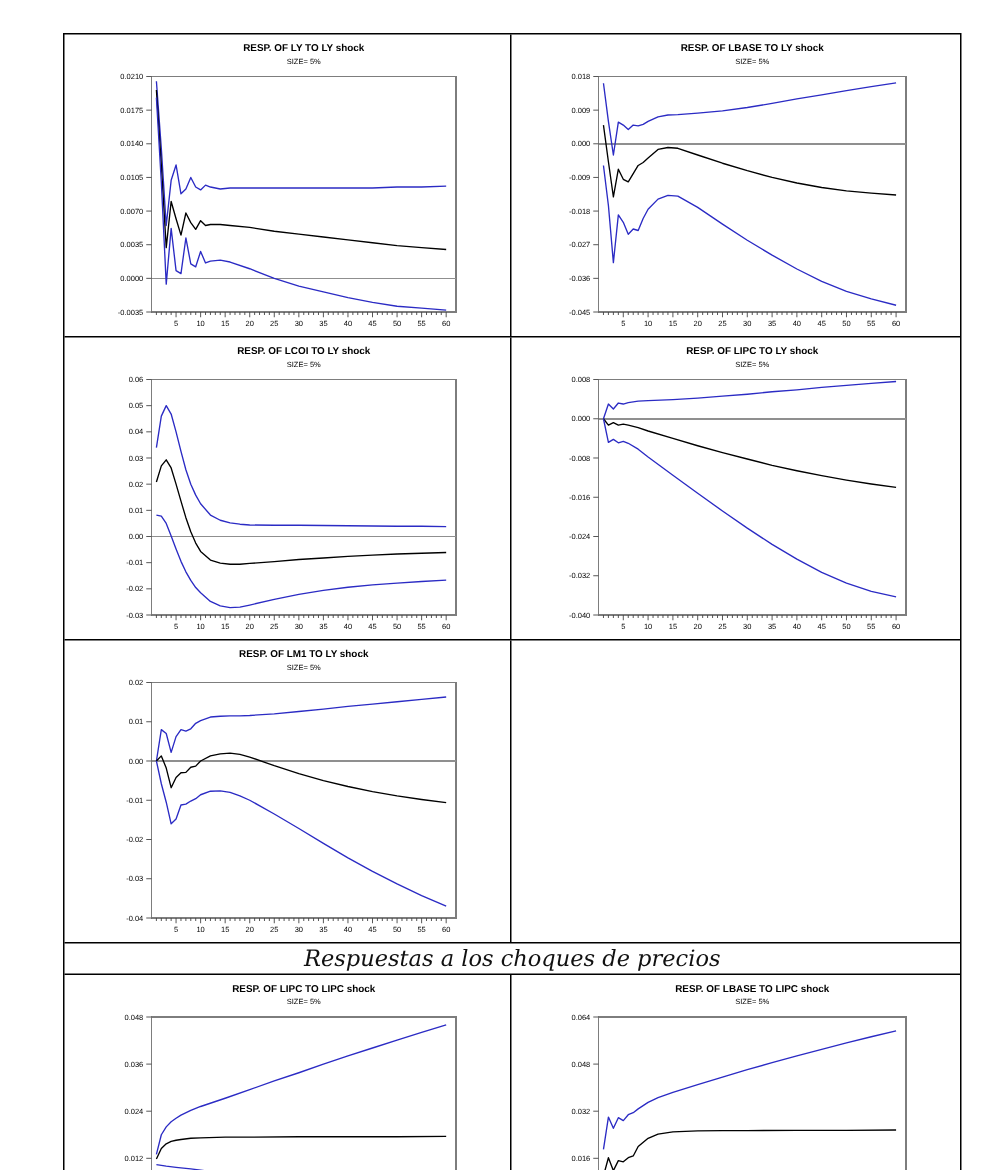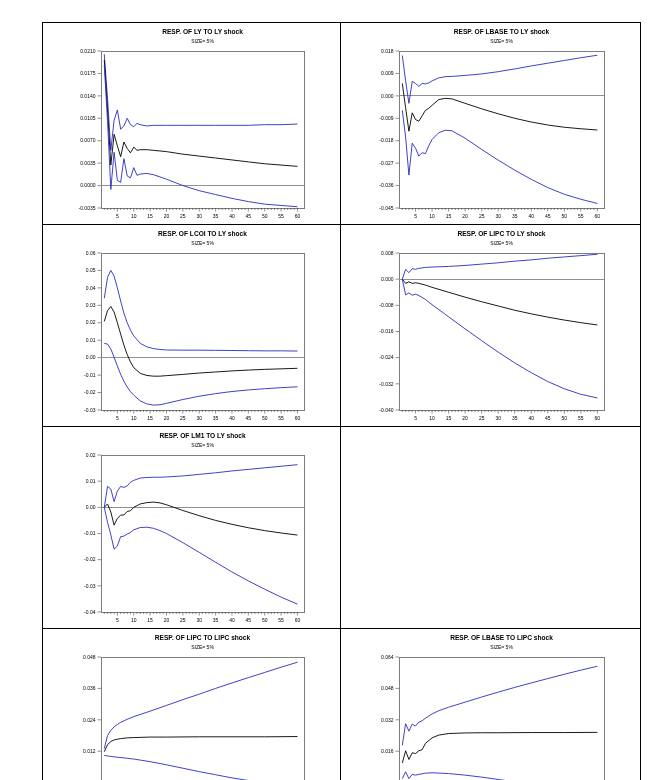--- a/index.html
+++ b/index.html
@@ -528,20 +528,23 @@
           <text x="221.71" y="194.5" text-anchor="middle" font-family="Liberation Sans, sans-serif" font-size="5" fill="#000000">50</text>
           <text x="238.08" y="194.5" text-anchor="middle" font-family="Liberation Sans, sans-serif" font-size="5" fill="#000000">55</text>
           <text x="254.45" y="194.5" text-anchor="middle" font-family="Liberation Sans, sans-serif" font-size="5" fill="#000000">60</text>
           <polyline fill="none" stroke="#2b2bc4" stroke-width="0.9" stroke-linejoin="round" points="61.27,80.33 64.55,59.40 67.82,62.02 71.10,74.58 74.37,64.11 77.65,59.40 80.92,60.45 84.19,58.88 87.47,55.21 90.74,53.38 97.29,51.03 103.84,50.50 110.39,50.24 116.94,50.24 123.48,49.98 139.85,48.93 156.23,47.36 172.60,45.79 188.97,43.96 205.34,42.39 221.71,40.82 238.08,39.25 254.45,37.68"></polyline>
           <polyline fill="none" stroke="#000000" stroke-width="0.9" stroke-linejoin="round" points="61.27,80.33 64.55,76.93 67.82,85.04 71.10,98.13 74.37,91.32 77.65,88.18 80.92,87.92 84.19,84.52 87.47,83.73 90.74,80.33 97.29,76.93 103.84,75.62 110.39,75.10 116.94,75.88 123.48,77.72 139.85,83.47 156.23,88.71 172.60,93.42 188.97,97.34 205.34,100.74 221.71,103.62 238.08,105.98 254.45,108.07"></polyline>
           <polyline fill="none" stroke="#2b2bc4" stroke-width="0.9" stroke-linejoin="round" points="61.27,80.33 64.55,95.51 67.82,107.81 71.10,122.20 74.37,119.06 77.65,109.64 80.92,109.12 84.19,107.02 87.47,105.45 90.74,102.84 97.29,100.48 103.84,100.22 110.39,101.27 116.94,103.62 123.48,106.50 139.85,115.66 156.23,125.34 172.60,135.28 188.97,144.97 205.34,153.86 221.71,162.23 238.08,170.09 254.45,177.15"></polyline>
         </svg>
       </div>
     <div class="cell right"></div>
   </div>
+  <div class="row caption-row bordered">
+    <div class="caption">Respuestas a los choques de precios</div>
+  </div>
   <div class="row chart-row last">
     <div class="cell">
         <svg width="297" height="202" xmlns="http://www.w3.org/2000/svg">
           <text x="159.5" y="11" text-anchor="middle" font-family="Liberation Sans, sans-serif" font-size="6.6" font-weight="bold" fill="#000000">RESP. OF LIPC TO LIPC shock</text>
           <text x="159.5" y="19.5" text-anchor="middle" font-family="Liberation Sans, sans-serif" font-size="5" fill="#000000">SIZE= 5%</text>
           <rect x="58" y="28" width="203" height="157" fill="none" stroke="#7d7d7d" stroke-width="1" shape-rendering="crispEdges"></rect>
           <line x1="58" y1="153.60" x2="261" y2="153.60" stroke="#8f8f8f" stroke-width="1" shape-rendering="crispEdges"></line>
           <line x1="54.5" y1="28.00" x2="58" y2="28.00" stroke="#444444" stroke-width="0.6"></line>
           <text x="52.5" y="28.00" dy="1.7" text-anchor="end" font-family="Liberation Sans, sans-serif" font-size="5" fill="#000000">0.048</text>
           <line x1="54.5" y1="59.40" x2="58" y2="59.40" stroke="#444444" stroke-width="0.6"></line>

